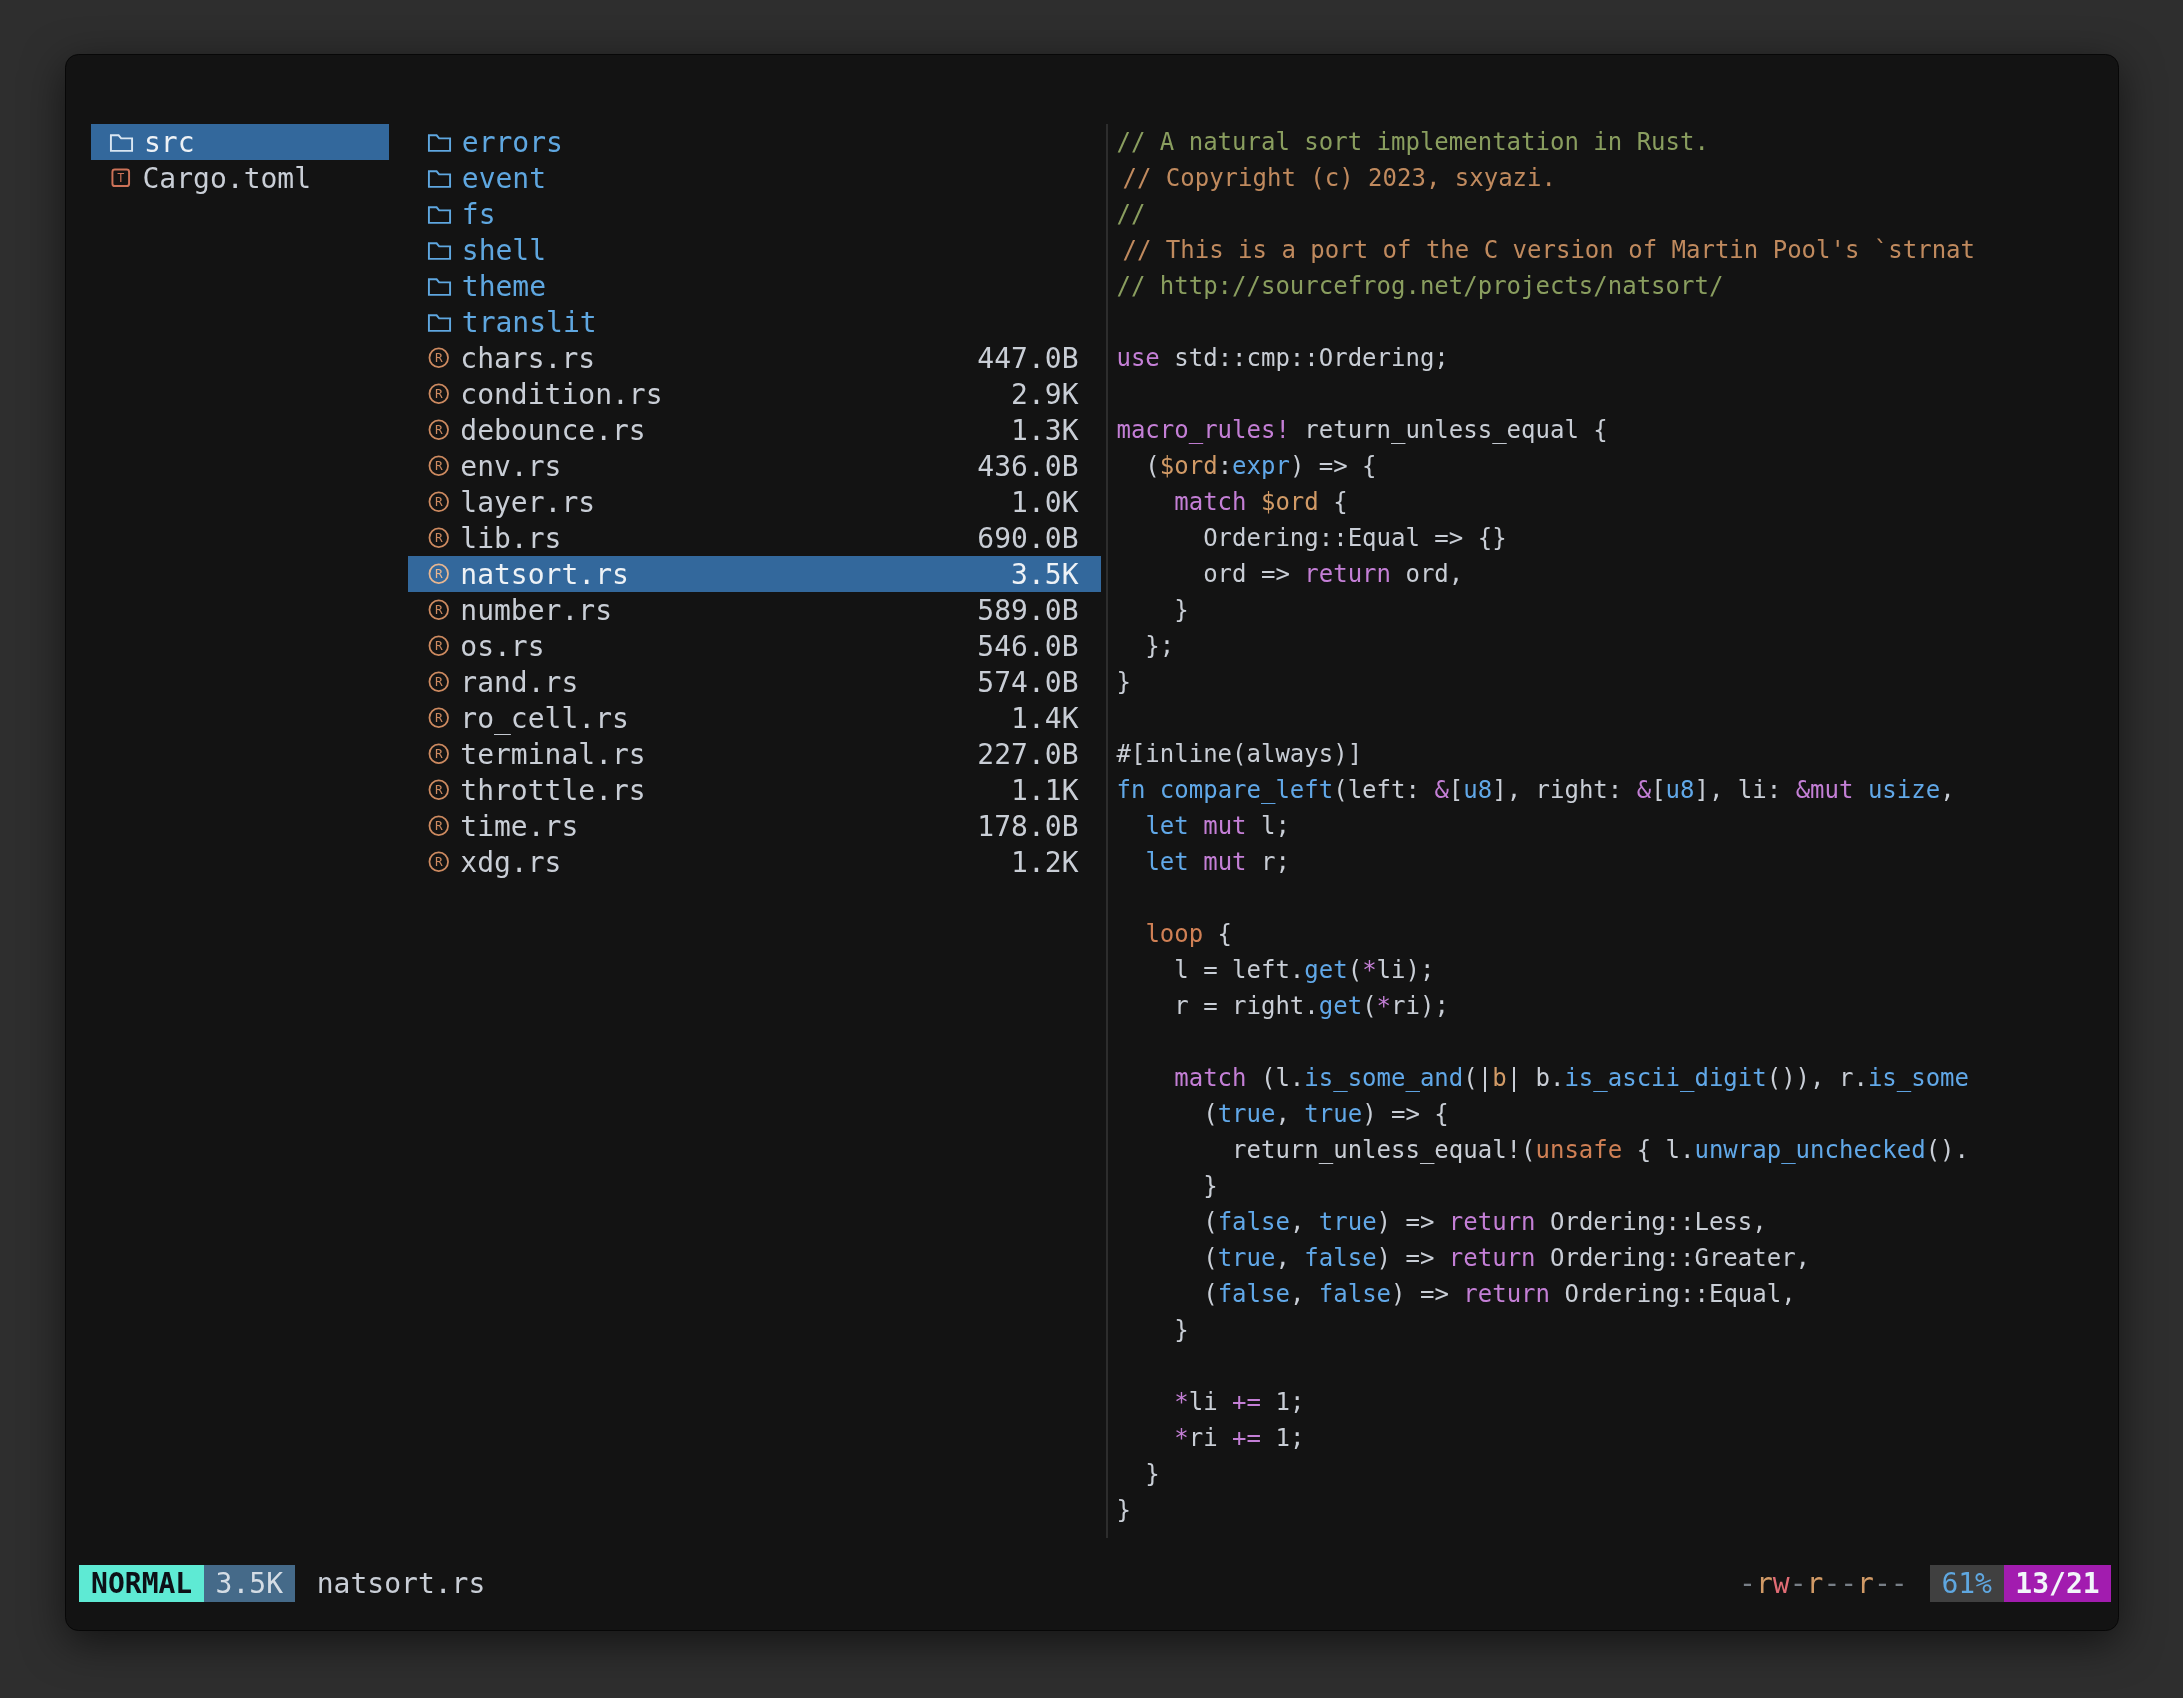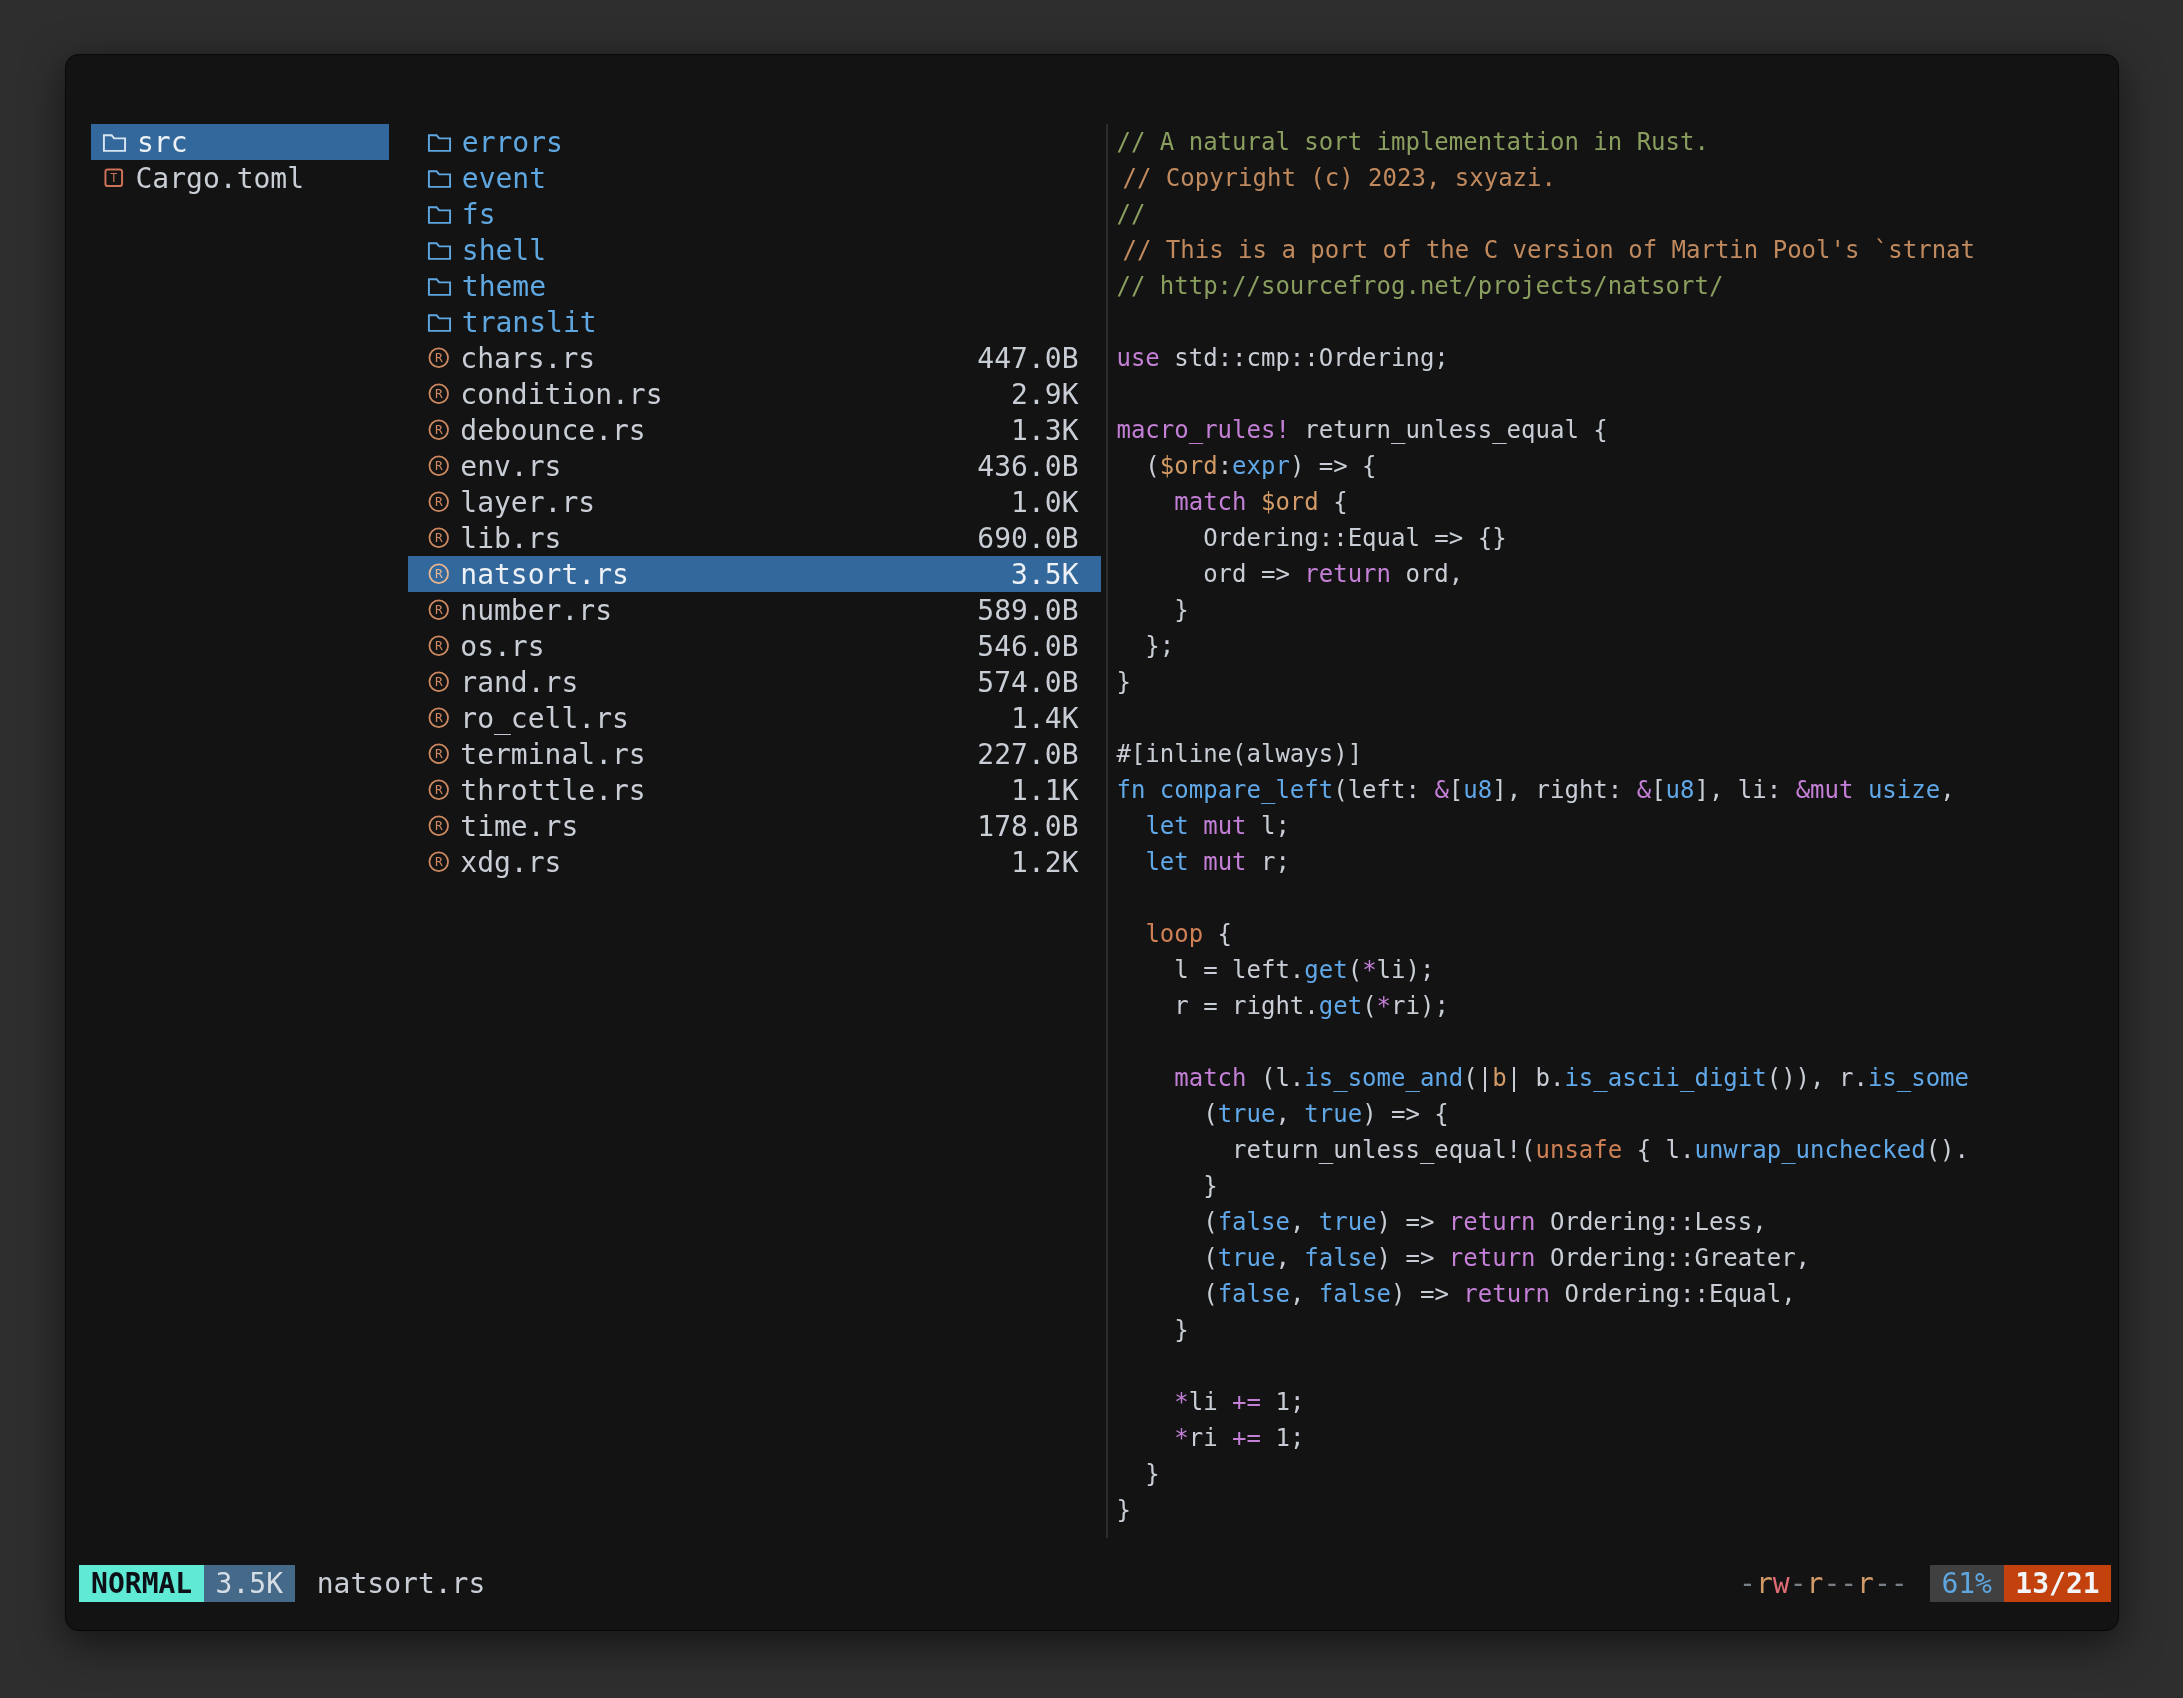--- a/index.html
+++ b/index.html
@@ -22,21 +22,21 @@
   }
   .pane-left  { width:298px; margin-left:25px; flex:none; }
   .pane-middle{ width:693px; margin-left:18.5px; flex:none; }
   .vsep { width:1.7px; background:#2d2d2d; margin-left:5.9px; flex:none; }
   .pane-right { flex:1; padding-left:8.4px; overflow:hidden; }
 
   .row {
     height:36px; display:flex; align-items:center;
     font-size:28px; color:#c9ced6; white-space:pre; cursor:default;
   }
-  .pane-left  .row { padding-left:11px; }
+  .pane-left  .row { padding-left:18px; }
   .pane-middle .row { padding-left:19.3px; }
   .row .icon { display:inline-flex; align-items:center; margin-right:10px; flex:none; }
   .row .fname { overflow:hidden; }
   .row .fsize { margin-left:auto; padding-right:22px; }
   .row.dir { color:#5fa7e0; }
   .row .icon.ic-rust { color:#cd8a60; }
   .row .icon.ic-toml { color:#cc7258; }
   .row .icon.ic-folder { color:#5fa7e0; }
   .row.selected { background:#33689c; color:#eef2f6; }
   .row.selected .icon.ic-folder { color:#d9e6f2; }
@@ -62,21 +62,21 @@
   .badge { height:37px; line-height:37px; padding:0 11.7px; flex:none; }
   .badge-mode { background:#5eead4; color:#0d1117; font-weight:bold; }
   .badge-size { background:#456a89; color:#d5dde5; }
   .sb-filename { margin-left:22px; color:#c9ced6; }
   .sb-right { margin-left:auto; display:flex; align-items:center; }
   .perms { margin-right:22px; }
   .p-d { color:#787f87; }
   .p-r { color:#d19a66; }
   .p-w { color:#e06c75; }
   .badge-percent { background:#404040; color:#5fa7e0; }
-  .badge-pos { background:#c2410c; color:#f2f6fa; font-weight:bold; }
+  .badge-pos { background:#a21caf; color:#f2f6fa; font-weight:bold; }
 </style>
 </head>
 <body>
 
 <div class="window">
   <div class="content">
     <div class="pane-left">
         <div class="row dir selected"><span class="icon ic-folder"><svg width="25" height="22" viewBox="0 0 26 22">
               <path d="M2 4 h8 l2.6 3.2 H24 v13 H2 z" fill="none" stroke="currentColor" stroke-width="2"></path>
             </svg></span><span class="fname">src</span></div>

